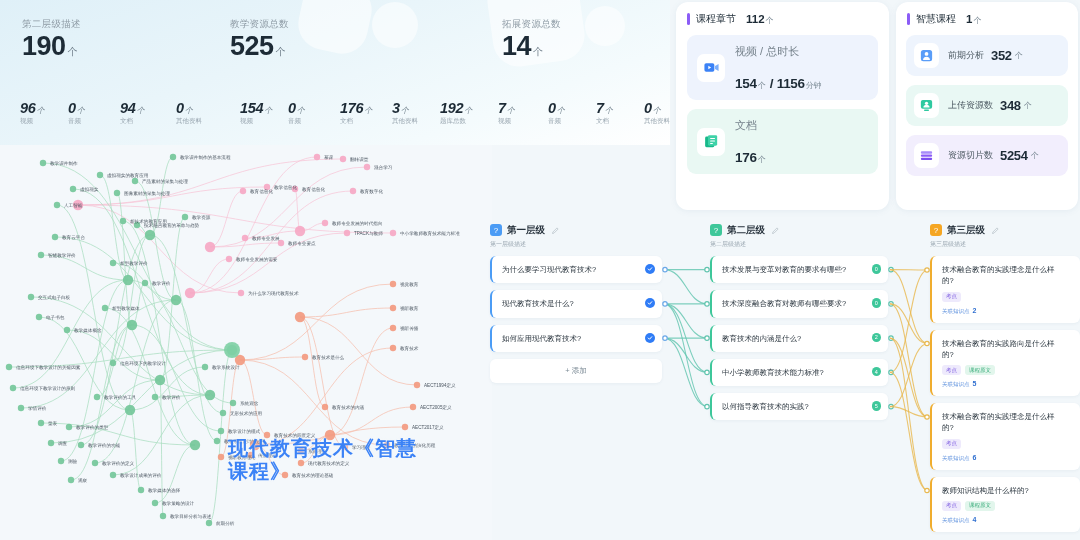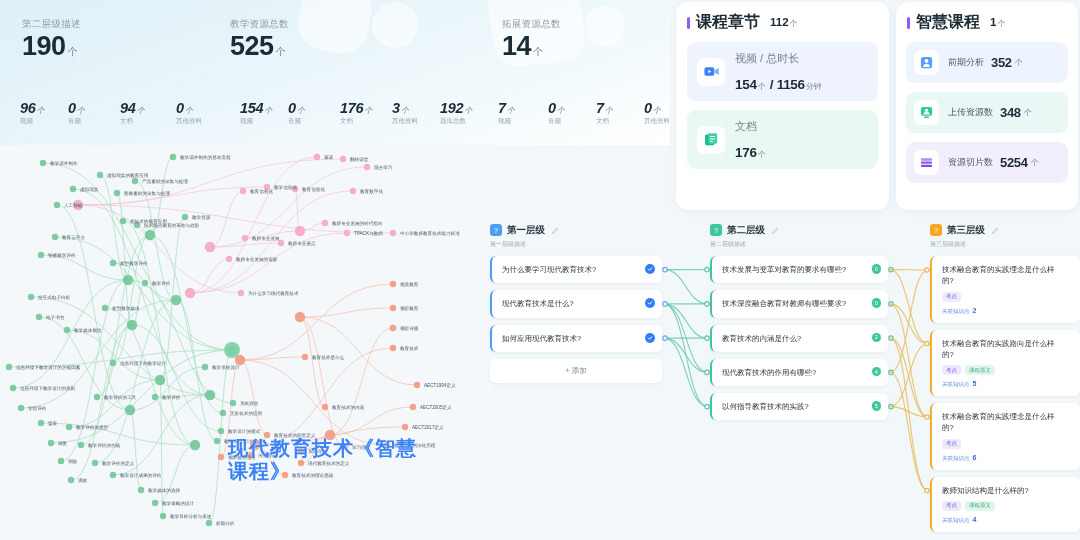--- a/index.html
+++ b/index.html
@@ -34,31 +34,31 @@
   .mini .m-label{ font-size:6.5px; color:#9aa7b1; margin-top:1px; white-space:nowrap;}
 
   
   #panel-course{ position:absolute; left:676px; top:2px; width:213px; height:208px;
     background:#fff; border-radius:12px; box-shadow:0 1px 6px rgba(110,140,165,.10); }
   #panel-kb{ position:absolute; left:896px; top:2px; width:182px; height:208px;
     background:#fff; border-radius:12px; box-shadow:0 1px 6px rgba(110,140,165,.10); }
 
   .panel-head{ display:flex; align-items:center; padding:10px 0 0 11px; }
   .panel-head .bar{ width:3px; height:12px; border-radius:2px; background:#8b5cf6; margin-right:6px; }
-  .panel-head .ptitle{ font-size:16px; font-weight:bold; color:#1d2b36; }
+  .panel-head .ptitle{ font-size:10px; font-weight:normal; color:#1d2b36; }
   .panel-head .pcount{ font-size:11.5px; font-weight:bold; color:#1d2b36; margin-left:10px;}
   .panel-head .pu{ font-size:8px; font-weight:normal; color:#7b8a95; margin-left:1px;}
 
   .mcard{ display:flex; align-items:center; border-radius:9px; margin:9px 11px 0 11px; padding:9px 10px; }
   .mcard.blue{ background:#eef3fd; }
   .mcard.green{ background:#e9f8f3; }
   .mico{ width:28px; height:28px; border-radius:7px; background:#fff; display:flex;
     align-items:center; justify-content:center; margin-right:10px; flex:none;}
   .mtxt .mt1{ font-size:11px; color:#77838d; }
-  .mtxt .mt2{ font-size:13.5px; font-weight:bold; color:#1d2b36; margin-top:11px; letter-spacing:-.3px;}
+  .mtxt .mt2{ font-size:13.5px; font-weight:bold; color:#1d2b36; margin-top:17px; letter-spacing:-.3px;}
   .mtxt .mt2 .u{ font-size:8px; font-weight:normal; color:#7b8a95; margin:0 1px; }
 
   .kcard{ display:flex; align-items:center; border-radius:9px; margin:9px 10px 0 10px; padding:8px 8px; }
   .kcard.c1{ background:#eef4fd; } .kcard.c2{ background:#e9f8f4; } .kcard.c3{ background:#f2eefd; }
   .kico{ width:25px; height:25px; border-radius:7px; background:#fff; display:flex;
     align-items:center; justify-content:center; margin-right:9px; flex:none; }
   .klabel{ font-size:9px; color:#4b5861; }
   .kval{ font-size:13px; font-weight:bold; color:#1d2b36; margin-left:7px; letter-spacing:-.3px;}
   .kunit{ font-size:8px; color:#7b8a95; margin-left:3px; }
 
@@ -594,21 +594,21 @@
       </div>
       <div class="qcard" style="border-left-color: rgb(62, 199, 154);">
         <div class="qtext">技术深度融合教育对教师有哪些要求?</div>
         <div class="qbadge" style="background:#3ec79a">0</div>
       </div>
       <div class="qcard" style="border-left-color: rgb(62, 199, 154);">
         <div class="qtext">教育技术的内涵是什么?</div>
         <div class="qbadge" style="background:#3ec79a">2</div>
       </div>
       <div class="qcard" style="border-left-color: rgb(62, 199, 154);">
-        <div class="qtext">现代教育技术的作用有哪些?</div>
+        <div class="qtext">中小学教师教育技术能力标准?</div>
         <div class="qbadge" style="background:#3ec79a">4</div>
       </div>
       <div class="qcard" style="border-left-color: rgb(62, 199, 154);">
         <div class="qtext">以何指导教育技术的实践?</div>
         <div class="qbadge" style="background:#3ec79a">5</div>
       </div>
     </div>
     <div class="lvl" style="left: 464px; width: 150px;">
       <div class="lvl-head">
         <div class="lvl-badge" style="background:#f5a623">?</div>

